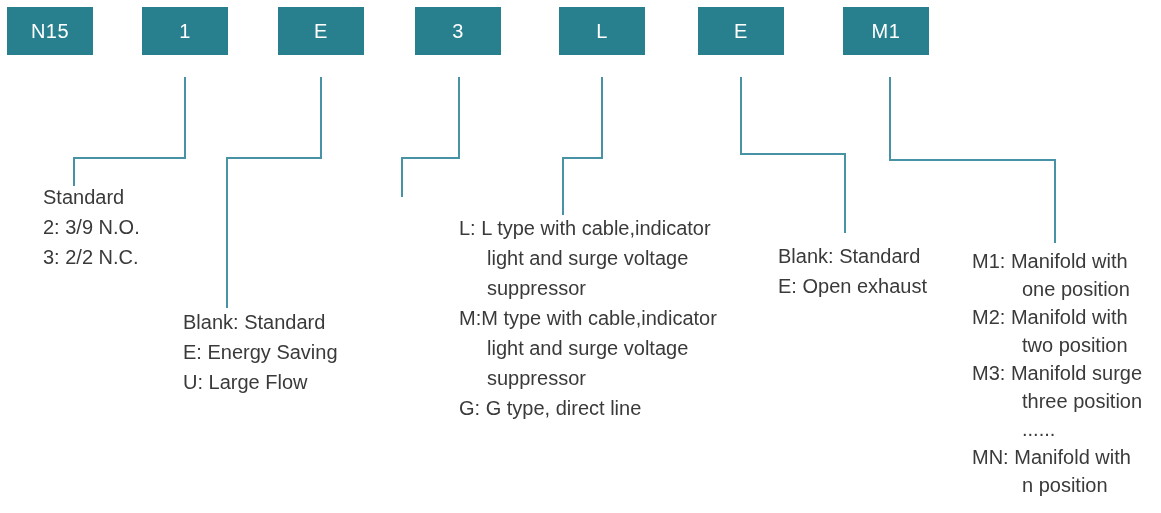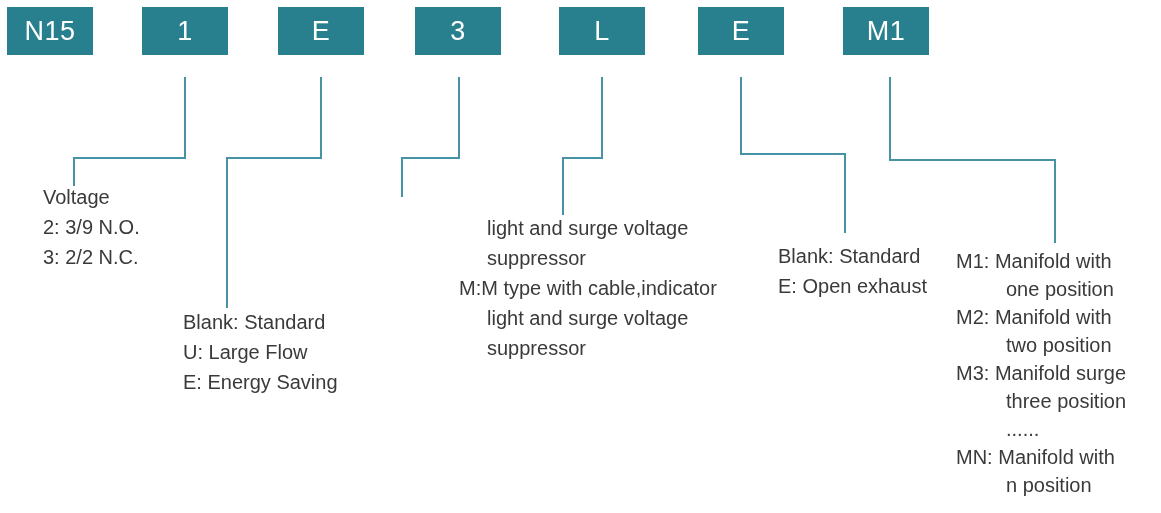--- a/index.html
+++ b/index.html
@@ -17,32 +17,32 @@
     fill:none;
     stroke:var(--connector,#4793a5);
     stroke-width:2;
   }
   .code-box{
     position:absolute;top:7px;
     width:86px;height:48px;
     background:var(--box-fill,#28808f);
     color:var(--box-text,#ffffff);
     display:flex;align-items:center;justify-content:center;
-    font-size:27px;
+    font-size:20px;
     letter-spacing:0.5px;
   }
   .tblock{
     position:absolute;
     color:var(--text,#3a3a3a);
     font-size:20px;
     line-height:30px;
     white-space:nowrap;
   }
   .tblock .indent{padding-left:28px;}
-  #block-manifold{line-height:28px;}
+  #block-manifold{line-height:28px;margin-left:16px;}
   #block-manifold .indent{padding-left:50px;}
   #block-function{left:43px;top:182px;}
   #block-type{left:183px;top:307px;}
   #block-voltage{left:371px;top:197px;}
   #block-wiring{left:459px;top:213px;}
   #block-exhaust{left:778px;top:241px;}
   #block-manifold{left:956px;top:247px;}
 </style>
 </head>
 <body>
@@ -74,38 +74,40 @@
       <span>L</span>
     </div>
   <div class="code-box" style="left:698px">
       <span>E</span>
     </div>
   <div class="code-box" style="left:843px">
       <span>M1</span>
     </div>
 
   <div class="tblock" id="block-function">
-    <div>Voltage</div>
+    <div>Standard</div>
     <div>2: 3/9 N.O.</div>
     <div>3: 2/2 N.C.</div>
   </div>
 
   <div class="tblock" id="block-type">
     <div>Blank: Standard</div>
+    <div>E: Energy Saving</div>
     <div>U: Large Flow</div>
-    <div>E: Energy Saving</div>
   </div>
 
 
   <div class="tblock" id="block-wiring">
+    <div>L: L type with cable,indicator</div>
     <div class="indent">light and surge voltage</div>
     <div class="indent">suppressor</div>
     <div>M:M type with cable,indicator</div>
     <div class="indent">light and surge voltage</div>
     <div class="indent">suppressor</div>
+    <div>G: G type, direct line</div>
   </div>
 
   <div class="tblock" id="block-exhaust">
     <div>Blank: Standard</div>
     <div>E: Open exhaust</div>
   </div>
 
   <div class="tblock" id="block-manifold">
     <div>M1: Manifold with</div>
     <div class="indent">one position</div>

